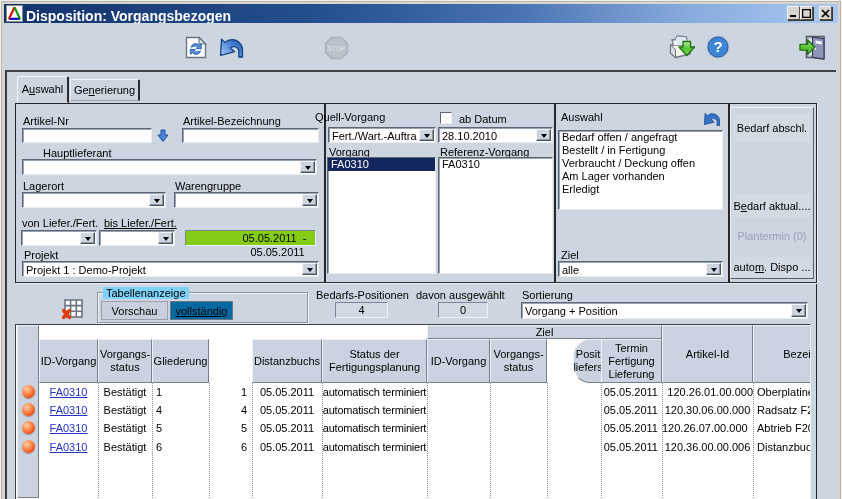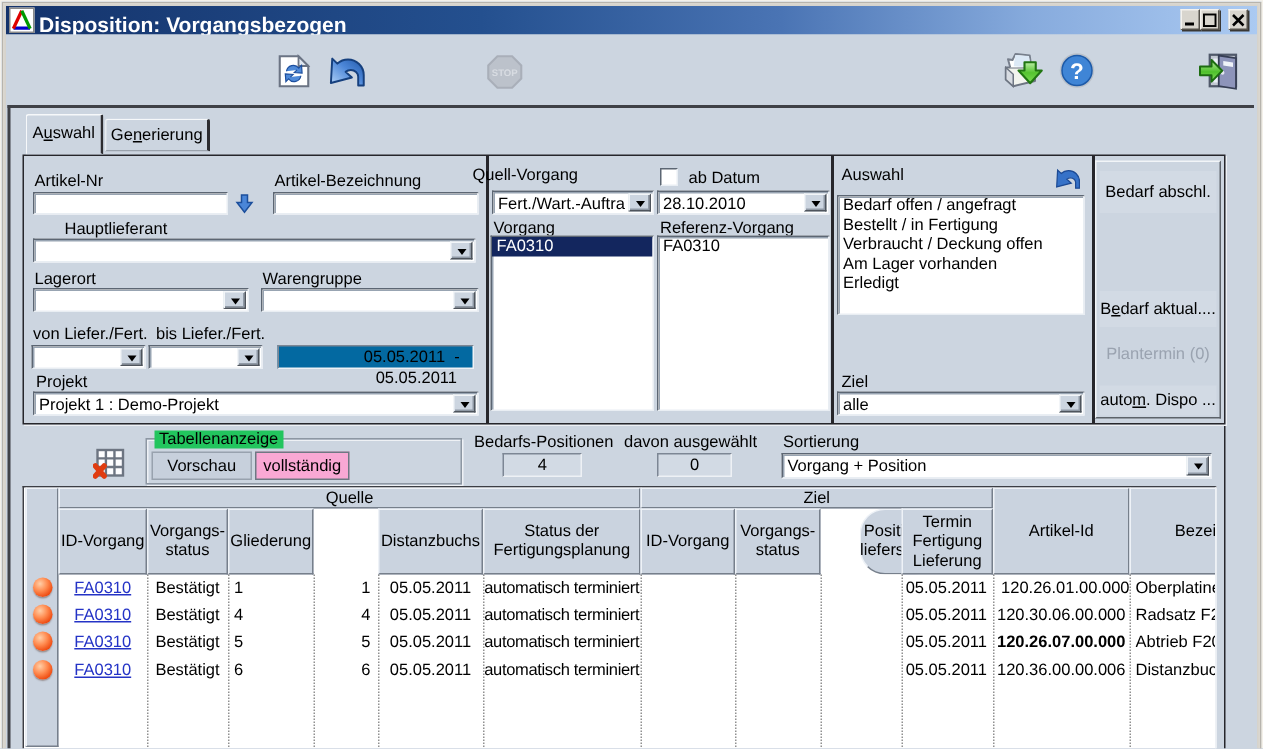--- a/index.html
+++ b/index.html
@@ -34,21 +34,21 @@
 border:1px solid;border-color:#f6f8fa #2c2c30 #9aa2ac #e8ecf0;border-right-width:2px;
 border-radius:2px 2px 0 0;line-height:20px;}
 u{text-decoration:underline;}
 
 #formbox{position:absolute;left:15px;top:103px;width:802px;height:180px;background:#ccd5e0;
 border:1.5px solid #26262b;box-shadow:1px 1px 0 #eef1f5;}
 .sep{position:absolute;top:0;bottom:0;width:1.5px;background:#26262b;}
 .lbl{position:absolute;font-size:11px;white-space:nowrap;}
 .inp{position:absolute;background:#fff;border:1px solid;border-color:#5c6673 #e9eef3 #e9eef3 #5c6673;
 box-shadow:inset 1px 1px 0 #98a4b2;}
-.gfld{position:absolute;background:#0369a1;border:1px solid;border-color:#7c8694 #eef1f5 #eef1f5 #7c8694;padding-left:48px;}
+.gfld{position:absolute;background:#84cc16;border:1px solid;border-color:#7c8694 #eef1f5 #eef1f5 #7c8694;padding-left:48px;}
 .combo{position:absolute;background:#fff;border:1px solid;border-color:#5c6673 #e9eef3 #e9eef3 #5c6673;
 box-shadow:inset 1px 1px 0 #98a4b2;font-size:11px;}
 .cbtn{position:absolute;right:1px;top:1px;bottom:1px;width:15px;background:#ccd5e0;
 border:1px solid;border-color:#f2f5f8 #4e545c #4e545c #f2f5f8;box-shadow:inset -1px -1px 0 #8f99a5;
 display:flex;align-items:center;justify-content:center;}
 .tri{width:0;height:0;border-left:3.5px solid transparent;border-right:3.5px solid transparent;border-top:4px solid #000;margin-top:1px;}
 .ctext{position:absolute;left:3px;top:2px;white-space:nowrap;}
 .list{position:absolute;background:#fff;border:1px solid;border-color:#5c6673 #e9eef3 #e9eef3 #5c6673;
 box-shadow:inset 1px 1px 0 #98a4b2;overflow:hidden;}
 .li{padding:1px 0 1px 3px;line-height:11px;white-space:nowrap;}
@@ -140,21 +140,21 @@
     </div>
   </div>
 <div class="lbl" style="left:175px;top:180px;">Warengruppe</div>
 <div class="combo" style="left:174px;top:192px;width:145px;height:16px;">
     <div class="cbtn">
       <div class="tri"></div>
     </div>
   </div>
 
 <div class="lbl" style="left:22px;top:217px;">von Liefer./Fert.</div>
-<div class="lbl" style="left:104px;top:217px;">bis Liefer./Fert.</div>
+<div class="lbl" style="left:104px;top:217px;text-decoration:underline;">bis Liefer./Fert.</div>
 <div class="combo" style="left:21px;top:230px;width:76px;height:16px;">
     <div class="cbtn">
       <div class="tri"></div>
     </div>
   </div>
 <div class="combo" style="left:99px;top:230px;width:76px;height:16px;">
     <div class="cbtn">
       <div class="tri"></div>
     </div>
   </div>
@@ -211,42 +211,41 @@
       <div class="tri"></div>
     </div>
   </div>
 
 <div class="abs" style="left:62px;top:298px;"><svg width="22" height="23" viewBox="0 0 22 23">
  <rect x="3" y="2" width="17" height="17" fill="#fdfdff" stroke="#6d7582" stroke-width="1.6"></rect>
  <path d="M8.6 2 L8.6 19 M14.3 2 L14.3 19 M3 7.6 L20 7.6 M3 13.3 L20 13.3" stroke="#6d7582" stroke-width="1.6"></path>
  <path d="M1.6 12.6 L7.4 19.4 M7.4 12.6 L1.6 19.4" stroke="#e03c10" stroke-width="3.6" stroke-linecap="round"></path>
 </svg></div>
 <div class="gbox" style="left:97px;top:292px;width:211px;height:31px;"></div>
-<div class="lbl" style="left:103px;top:287px;background:#22c55e;padding:0 3px;">Tabellenanzeige</div>
+<div class="lbl" style="left:103px;top:287px;background:#7dd3fc;padding:0 3px;">Tabellenanzeige</div>
 <div class="tbtn" style="left:101px;top:301px;width:67px;height:19px;line-height:18px;background:#c7d0dc;border:1px solid #98a2ae;">Vorschau</div>
-<div class="tbtn" style="left:170px;top:301px;width:63px;height:19px;line-height:18px;background:#f9a8d4;border:1px solid #6e7883;">vollständig</div>
+<div class="tbtn" style="left:170px;top:301px;width:63px;height:19px;line-height:18px;background:#0369a1;border:1px solid #6e7883;text-decoration:underline;">vollständig</div>
 
 <div class="lbl" style="left:316px;top:289px;">Bedarfs-Positionen</div>
 <div class="vbox" style="left:335px;top:302px;width:53px;height:16px;line-height:14px;">4</div>
 <div class="lbl" style="left:416px;top:289px;">davon ausgewählt</div>
 <div class="vbox" style="left:438px;top:302px;width:50px;height:16px;line-height:14px;">0</div>
 <div class="lbl" style="left:522px;top:289px;">Sortierung</div>
 <div class="combo" style="left:521px;top:302px;width:287px;height:17px;">
     <div class="ctext">Vorgang + Position</div>
     <div class="cbtn">
       <div class="tri"></div>
     </div>
   </div>
 
 <div id="tbl">
  <div id="tblinner" style="position:absolute;inset:0;overflow:hidden;">
 
  <div class="hc" style="left:1px;top:0px;width:22px;height:173px;"></div>
 
- <div class="hc" style="left:23px;top:0px;width:388px;height:14px;">Quelle</div>
  <div class="hc" style="left:411px;top:0px;width:235px;height:14px;">Ziel</div>
  <div class="hc" style="left:646px;top:0px;width:91px;height:58px;">Artikel-Id</div>
  <div class="hc" style="left:737px;top:0px;width:124px;height:58px;">Bezeichnung</div>
 
  <div class="hc" style="left:23px;top:14px;width:59px;height:44px;">ID-Vorgang</div>
  <div class="hc" style="left:82px;top:14px;width:54px;height:44px;">Vorgangs-<br>status</div>
  <div class="hc" style="left:136px;top:14px;width:57px;height:44px;">Gliederung</div>
  <div class="hc" style="left:236px;top:14px;width:70px;height:44px;">Distanzbuchs</div>
  <div class="hc" style="left:306px;top:14px;width:105px;height:44px;">Status der<br>Fertigungsplanung</div>
  <div class="hc" style="left:411px;top:14px;width:63px;height:44px;">ID-Vorgang</div>
@@ -291,21 +290,21 @@
  <div class="dc" style="left:646px;top:76px;width:91px;text-align:center;">120.30.06.00.000</div>
  <div class="dc" style="left:741px;top:76px;width:106px;">Radsatz F20</div>
 
  <div class="dc" style="left:23px;top:94px;width:59px;text-align:center;"><span class="lnk">FA0310</span></div>
  <div class="dc" style="left:82px;top:94px;width:54px;text-align:center;">Bestätigt</div>
  <div class="dc" style="left:140px;top:94px;">5</div>
  <div class="dc" style="left:193px;top:94px;width:38px;text-align:right;">5</div>
  <div class="dc" style="left:236px;top:94px;width:70px;text-align:center;">05.05.2011</div>
  <div class="dc" style="left:306px;top:94px;width:105px;text-align:center;letter-spacing:-0.22px;">automatisch terminiert</div>
  <div class="dc" style="left:585px;top:94px;width:57px;text-align:right;">05.05.2011</div>
- <div class="dc" style="left:646px;top:94px;width:91px;text-align:center;font-weight:bold;">120.26.07.00.000</div>
+ <div class="dc" style="left:646px;top:94px;width:91px;">120.26.07.00.000</div>
  <div class="dc" style="left:741px;top:94px;width:106px;">Abtrieb F201</div>
 
  <div class="dc" style="left:23px;top:113px;width:59px;text-align:center;"><span class="lnk">FA0310</span></div>
  <div class="dc" style="left:82px;top:113px;width:54px;text-align:center;">Bestätigt</div>
  <div class="dc" style="left:140px;top:113px;">6</div>
  <div class="dc" style="left:193px;top:113px;width:38px;text-align:right;">6</div>
  <div class="dc" style="left:236px;top:113px;width:70px;text-align:center;">05.05.2011</div>
  <div class="dc" style="left:306px;top:113px;width:105px;text-align:center;letter-spacing:-0.22px;">automatisch terminiert</div>
  <div class="dc" style="left:585px;top:113px;width:57px;text-align:right;">05.05.2011</div>
  <div class="dc" style="left:646px;top:113px;width:91px;text-align:center;">120.36.00.00.006</div>

